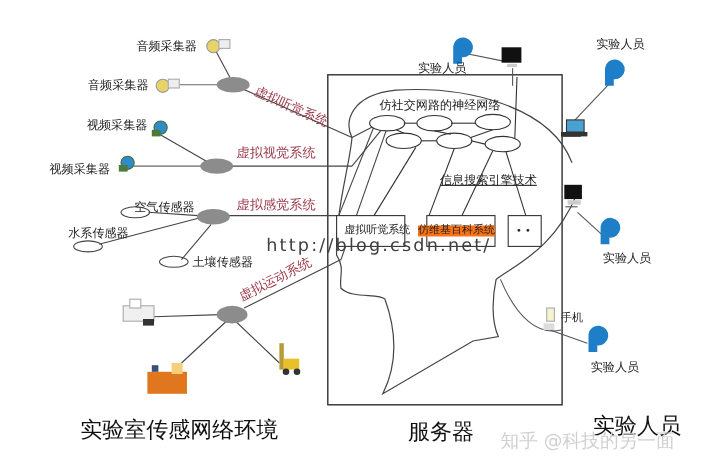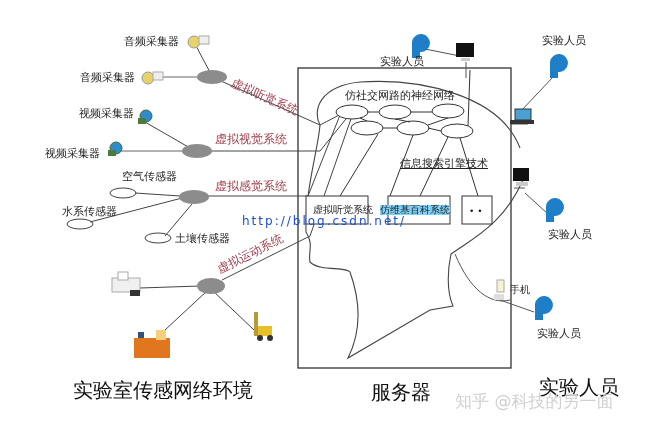--- a/index.html
+++ b/index.html
@@ -5,21 +5,21 @@
   html, body { margin:0; padding:0; background:#ffffff; }
   body { width:650px; height:430px; position:relative; overflow:hidden;
          font-family: "DejaVu Sans", "Liberation Sans", sans-serif; }
   #stage { position:absolute; left:0; top:0; width:650px; height:430px;padding-left:10px; }
   svg { position:absolute; left:0; top:0; }
   .lbl { position:absolute; font-family: "DejaVu Serif", "Liberation Serif", serif; font-size:11px; color:#222; white-space:nowrap; line-height:1; }
   .sys { position:absolute; font-family: "DejaVu Serif", "Liberation Serif", serif; font-size:12px; color:#9c3b4a; white-space:nowrap; line-height:1; transform-origin:left center; }
   .srv { position:absolute; font-size:11px; color:#222; white-space:nowrap; line-height:1; }
   .big { position:absolute; font-size:20px; color:#111; white-space:nowrap; line-height:1; font-weight:500; }
   .wm  { position:absolute; font-size:17px; color:#d0d0d0; white-space:nowrap; line-height:1; }
-  .url { position:absolute; font-size:12px; color:#1d4ed8; white-space:nowrap; line-height:1; letter-spacing:2px; }
+  .url { position:absolute; font-size:16px; color:#404040; white-space:nowrap; line-height:1; letter-spacing:2px; }
 </style>
 </head>
 <body>
 
 <div id="stage">
 <svg width="650" height="430" viewBox="0 0 650 430">
 
   <rect x="298" y="68" width="213" height="300" fill="none" stroke="#333" stroke-width="1.3"></rect>
 
   <path d="M 520 148 C 500 95, 420 78, 360 82 C 320 86, 312 110, 320 125 C 318 150, 305 190, 306 232 C 314 244, 308 252, 310 262 C 320 272, 345 266, 350 272 C 360 300, 362 330, 348 358 L 430 310 L 453 306 C 446 290, 448 268, 451 254 C 470 240, 505 225, 525 175" fill="none" stroke="#444" stroke-width="1.1"></path>
@@ -139,35 +139,35 @@
     <rect x="258" y="326" width="14" height="10" fill="#e7c12c"></rect>
     <circle cx="260" cy="338" r="3" fill="#333"></circle>
     <circle cx="270" cy="338" r="3" fill="#333"></circle>
   </g>
 </svg>
 
 <span class="lbl" style="left:124px;top:36px;">音频采集器</span>
 <span class="lbl" style="left:80px;top:72px;">音频采集器</span>
 <span class="lbl" style="left:79px;top:108px;">视频采集器</span>
 <span class="lbl" style="left:45px;top:148px;">视频采集器</span>
-<span class="lbl" style="left:122px;top:171px;">空气传感器</span>
+<span class="lbl" style="left:122px;top:183px;">空气传感器</span>
 <span class="lbl" style="left:62px;top:206px;">水系传感器</span>
 <span class="lbl" style="left:175px;top:233px;">土壤传感器</span>
 
 <span class="sys" style="left:232px;top:76px;transform:rotate(24deg);">虚拟听觉系统</span>
 <span class="sys" style="left:215px;top:133px;text-align:center;">虚拟视觉系统</span>
 <span class="sys" style="left:215px;top:180px;">虚拟感觉系统</span>
 <span class="sys" style="left:218px;top:264px;transform:rotate(-27deg);">虚拟运动系统</span>
 
 <span class="url" style="left:242px;top:215px;">http://blog.csdn.net/</span>
 
 <span class="srv" style="left:345px;top:90px;">仿社交网路的神经网络</span>
 <span class="srv" style="left:400px;top:158px;text-decoration:underline;">信息搜索引擎技术</span>
 <span class="srv" style="left:313px;top:205px;font-size:10px;">虚拟听觉系统</span>
-<span class="srv" style="left:380px;top:205px;font-size:10px;background:#7dd3fc;">仿维基百科系统</span>
+<span class="srv" style="left:380px;top:205px;font-size:10px;background:#f97316;">仿维基百科系统</span>
 <span class="srv" style="left:469px;top:207px;font-size:9px;">• •</span>
 
 <span class="srv" style="left:380px;top:56px;">实验人员</span>
 <span class="srv" style="left:542px;top:35px;">实验人员</span>
 <span class="srv" style="left:548px;top:229px;">实验人员</span>
 <span class="srv" style="left:537px;top:328px;">实验人员</span>
 <span class="lbl" style="left:510px;top:285px;font-size:10px;">手机</span>
 
 <span class="big" style="left:371px;top:382px;">服务器</span>
 <span class="big" style="left:73px;top:380px;">实验室传感网络环境</span>

